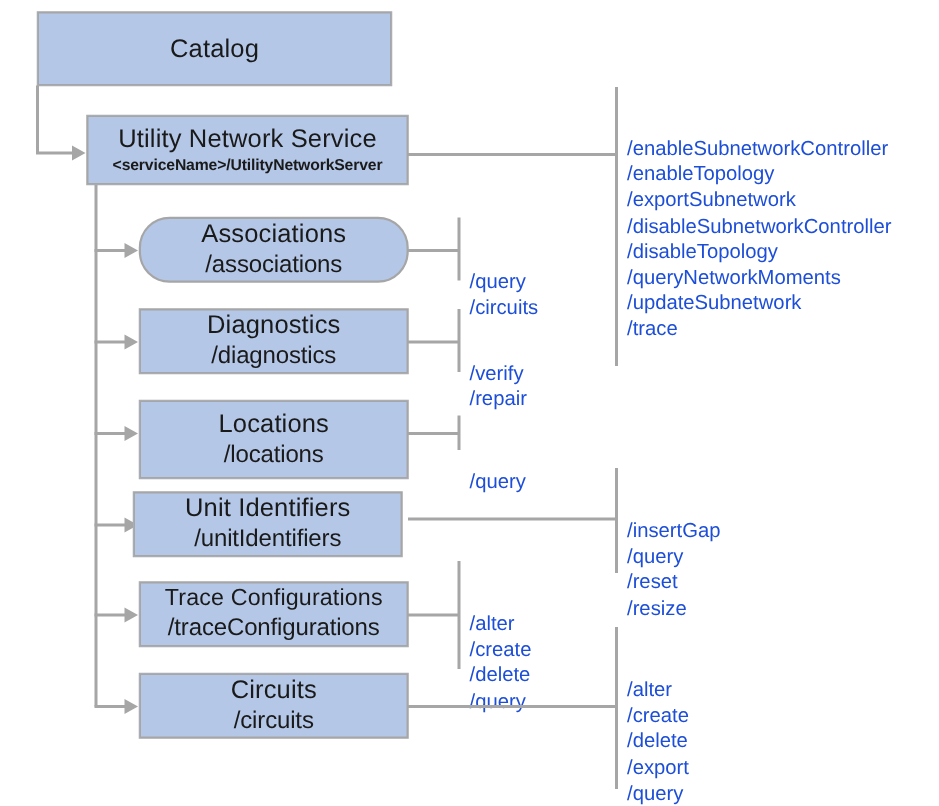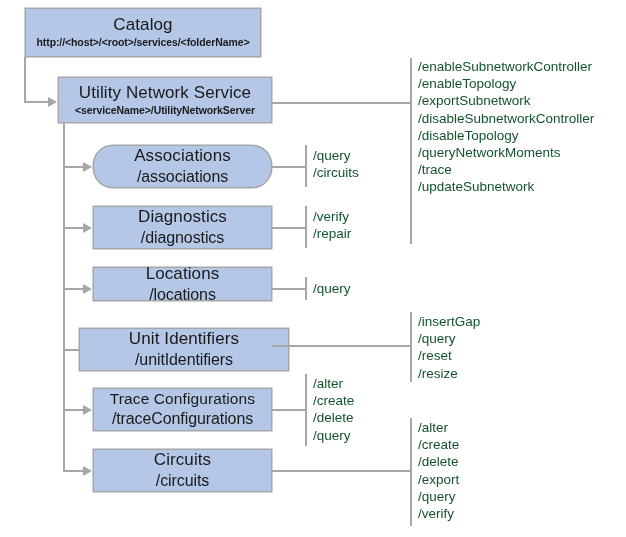--- a/index.html
+++ b/index.html
@@ -77,59 +77,59 @@
     border-top: 5px solid transparent;
     border-bottom: 5px solid transparent;
     border-left: 9px solid #a6a6a6;
   }
 
   
   .op-list {
     position: absolute;
     display: flex;
     flex-direction: column;
-    color: #14532d;
+    color: #1d4ed8;
     font-size: 13.5px;
     line-height: 17.2px;
     white-space: nowrap;
+    margin-top: 32px;
   }
   .op-item {
     display: block;
   }
 </style>
 </head>
 <body>
 
 <div id="diagram-root">
 
   <div class="node-box" style="left:10px; top:8px; width:236px; height:49px;margin-left:15px;">
     <span class="node-title">Catalog</span>
-    <span class="node-sub">http://&lt;host&gt;/&lt;root&gt;/services/&lt;folderName&gt;</span>
   </div>
 
   <div class="v-line" style="left:24px; top:57px; height:45px;"></div>
   <div class="h-line" style="left:24px; top:101px; width:25px;"></div>
   <div class="arrow-head" style="left:48px; top:97px;"></div>
 
   <div class="node-box" style="left:58px; top:77px; width:214px; height:46px;">
     <span class="node-title">Utility Network Service</span>
     <span class="node-sub">&lt;serviceName&gt;/UtilityNetworkServer</span>
   </div>
 
   <div class="h-line" style="left:272px; top:102px; width:139px;"></div>
   <div class="v-bracket" style="left:410px; top:58px; height:186px;"></div>
   <div class="op-list" style="left:418px; top:58px;">
     <span class="op-item">/enableSubnetworkController</span>
     <span class="op-item">/enableTopology</span>
     <span class="op-item">/exportSubnetwork</span>
     <span class="op-item">/disableSubnetworkController</span>
     <span class="op-item">/disableTopology</span>
     <span class="op-item">/queryNetworkMoments</span>
+    <span class="op-item">/updateSubnetwork</span>
     <span class="op-item">/trace</span>
-    <span class="op-item">/updateSubnetwork</span>
   </div>
 
   <div class="v-line" style="left:63px; top:123px; height:348px;"></div>
 
   <div class="h-line" style="left:63px; top:166px; width:21px;"></div>
   <div class="arrow-head" style="left:83px; top:162px;"></div>
   <div class="node-box" style="left:93px; top:145px; width:179px; height:43px;border-radius:20px;">
     <span class="node-title">Associations</span>
     <span class="node-sub plain">/associations</span>
   </div>
@@ -148,33 +148,33 @@
   </div>
   <div class="h-line" style="left:272px; top:227px; width:34px;"></div>
   <div class="v-bracket" style="left:305px; top:206px; height:42px;"></div>
   <div class="op-list" style="left:313px; top:208px;">
     <span class="op-item">/verify</span>
     <span class="op-item">/repair</span>
   </div>
 
   <div class="h-line" style="left:63px; top:288px; width:21px;"></div>
   <div class="arrow-head" style="left:83px; top:284px;"></div>
-  <div class="node-box" style="left:93px; top:267px; width:179px; height:34px;">
+  <div class="node-box" style="left:93px; top:267px; width:179px; height:52px;">
     <span class="node-title">Locations</span>
     <span class="node-sub plain">/locations</span>
   </div>
   <div class="h-line" style="left:272px; top:288px; width:34px;"></div>
   <div class="v-bracket" style="left:305px; top:277px; height:23px;"></div>
   <div class="op-list" style="left:313px; top:280px;">
     <span class="op-item">/query</span>
   </div>
 
   <div class="h-line" style="left:63px; top:349px; width:21px;"></div>
   <div class="arrow-head" style="left:83px; top:345px;"></div>
-  <div class="node-box" style="left:79px; top:328px; width:210px; height:43px;">
+  <div class="node-box" style="left:89px; top:328px; width:179px; height:43px;">
     <span class="node-title">Unit Identifiers</span>
     <span class="node-sub plain">/unitIdentifiers</span>
   </div>
   <div class="h-line" style="left:272px; top:345px; width:139px;"></div>
   <div class="v-bracket" style="left:410px; top:312px; height:70px;"></div>
   <div class="op-list" style="left:418px; top:313px;">
     <span class="op-item">/insertGap</span>
     <span class="op-item">/query</span>
     <span class="op-item">/reset</span>
     <span class="op-item">/resize</span>

